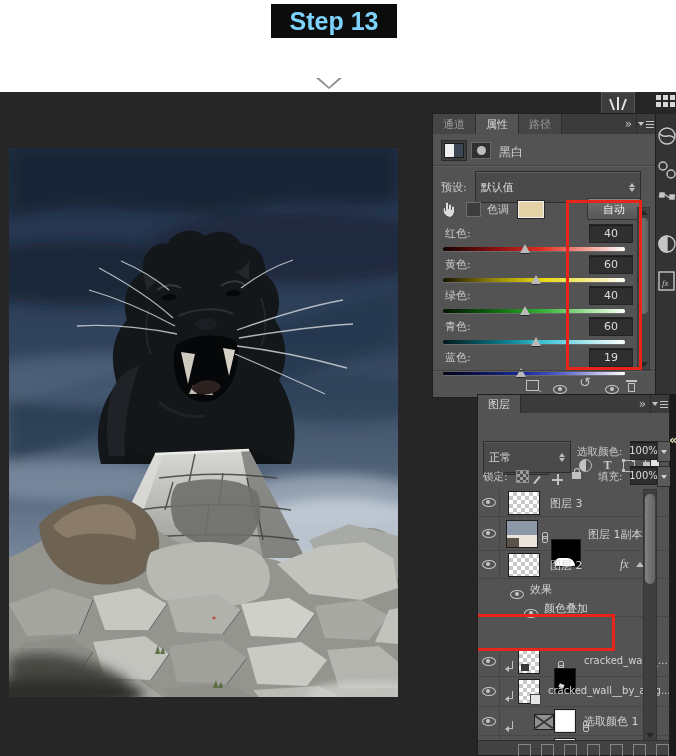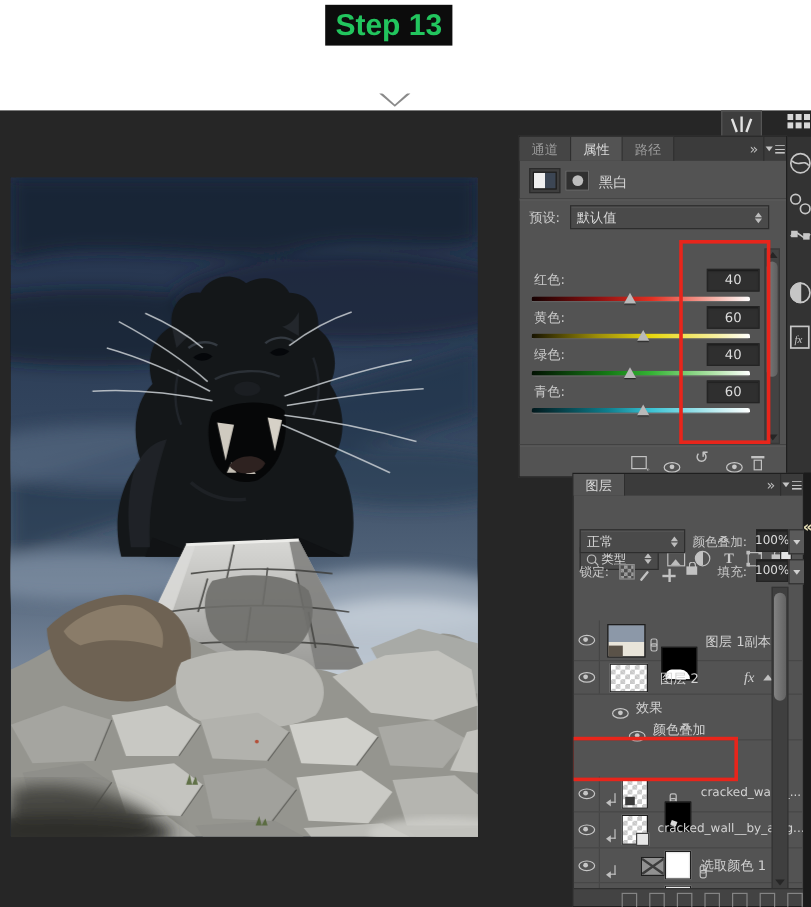--- a/index.html
+++ b/index.html
@@ -1,21 +1,21 @@
 <!DOCTYPE html>
 <html><head>
 <meta charset="utf-8">
 <style>
   html,body{margin:0;padding:0;background:#fff;}
   .stage{position:relative;width:676px;height:756px;background:#ffffff;overflow:hidden;
          font-family:"DejaVu Sans",sans-serif;-webkit-font-smoothing:antialiased;}
   .abs{position:absolute;}
 
   
-  .step-badge{left:271px;top:4px;width:106px;height:34px;background:#0c0c0c;color:#22c55e;
+  .step-badge{left:271px;top:4px;width:126px;height:34px;background:#0c0c0c;color:#7dd3fc;
     font-family:"Liberation Sans",sans-serif;font-weight:bold;font-size:25px;
     display:flex;align-items:center;justify-content:center;}
   .subtitle-box{left:105px;top:46px;width:460px;height:31px;background:#fff;border:1px solid #8a8a8a;
     display:flex;align-items:center;justify-content:center;font-size:17px;color:#1d1d1d;letter-spacing:1px;}
   .notch-outer{left:316px;top:78px;width:0;height:0;border-left:13px solid transparent;
     border-right:13px solid transparent;border-top:11px solid #8a8a8a;}
   .notch-inner{left:318px;top:77px;width:0;height:0;border-left:11px solid transparent;
     border-right:11px solid transparent;border-top:10px solid #ffffff;}
 
   
@@ -32,21 +32,21 @@
   .tab.active{background:#535353;color:#dadada;align-items:center;}
   .tab-sp{flex:1;}
   .chev2{color:#bdbdbd;font-size:12px;line-height:20px;padding:0 4px;}
   .pmenu{width:18px;display:flex;align-items:center;justify-content:center;gap:2px;border-left:1px solid #2e2e2e;}
   .pmenu .tri{width:0;height:0;border-left:3px solid transparent;border-right:3px solid transparent;border-top:4px solid #c4c4c4;}
   .pmenu .lines{width:8px;height:7px;background:repeating-linear-gradient(#c4c4c4 0 1px,transparent 1px 3px);}
   .divider{position:absolute;left:0;right:0;height:1px;background:#444;box-shadow:0 1px 0 #5f5f5f;}
 
   .lbl{font-size:11px;color:#c9c9c9;}
   .dd{background:#4a4a4a;border:1px solid #2d2d2d;box-shadow:inset 0 1px 0 #5c5c5c;display:flex;
-      align-items:center;font-size:11px;color:#d8d8d8;padding:0 5px;box-sizing:border-box;height:20px;}
+      align-items:center;font-size:11px;color:#d8d8d8;padding:0 5px;box-sizing:border-box;height:32px;}
   .stepper{margin-left:auto;display:flex;flex-direction:column;align-items:center;gap:1px;}
   .stepper i{display:block;width:0;height:0;border-left:3px solid transparent;border-right:3px solid transparent;}
   .stepper i.u{border-bottom:4px solid #bdbdbd;} .stepper i.d{border-top:4px solid #bdbdbd;}
   .valbox{background:#2f2f2f;border:1px solid #242424;box-shadow:inset 0 1px 1px #1c1c1c;color:#dcdcdc;
       font-size:11px;display:flex;align-items:center;justify-content:center;box-sizing:border-box;}
 
   
   .props{left:432px;top:113px;width:224px;height:285px;}
   .bwic{width:18px;height:13px;border:1px solid #1c1c1c;background:linear-gradient(90deg,#efefef 0 50%,#3c4654 50% 100%);}
   .hdr-ic1{position:absolute;left:8px;top:26px;width:24px;height:19px;background:#3e3e3e;border:1px solid #2b2b2b;
@@ -397,20 +397,31 @@
         <span class="lbl">预设:</span>
         <div class="dd preset-dd">
           <span>默认值</span>
           <span class="stepper">
               <i class="u"></i>
               <i class="d"></i>
             </span>
         </div>
       </div>
 
+      <div class="tint-row">
+        <svg width="17" height="18" viewBox="0 0 17 18">
+          <path d="M6 16 C3 14 2 11 3 8 L4 8 L4 11 L5 11 L5 3 Q6 2 7 3 L7 9 L8 9 L8 5 Q9 4 10 5 L10 10 L11 10 L11 7 Q12 6 13 7 L13 12 Q12 16 9 17 Z" fill="#dcdcdc"></path>
+        </svg>
+        <span class="cb" style="margin-left:8px;"></span>
+        <span class="lbl" style="margin-left:6px;">色调</span>
+        <span class="swatch" style="margin-left:8px;background:#e3d2a5;"></span>
+        <div class="auto-btn">
+            <span>自动</span>
+          </div>
+      </div>
 
       <div class="sliders">
         <div class="sgroup">
           <span class="lbl">红色:</span>
           <div class="valbox">40</div>
           <div class="track t-red">
               <span class="thumb" style="left: 45%;"></span>
             </div>
         </div>
         <div class="sgroup">
@@ -425,20 +436,27 @@
           <div class="valbox">40</div>
           <div class="track t-grn">
               <span class="thumb" style="left: 45%;"></span>
             </div>
         </div>
         <div class="sgroup">
           <span class="lbl">青色:</span>
           <div class="valbox">60</div>
           <div class="track t-cyn">
               <span class="thumb" style="left: 51%;"></span>
+            </div>
+        </div>
+        <div class="sgroup">
+          <span class="lbl">蓝色:</span>
+          <div class="valbox">19</div>
+          <div class="track t-blu">
+              <span class="thumb" style="left: 43%;"></span>
             </div>
         </div>
       </div>
 
       <div class="vscroll">
         <span class="up"></span>
         <span class="vthumb"></span>
         <span class="dn"></span>
       </div>
 
@@ -496,21 +514,21 @@
       </div>
 
       <div class="lrow-bar blend-row">
         <div class="dd blend-dd">
           <span>正常</span>
           <span class="stepper">
               <i class="u"></i>
               <i class="d"></i>
             </span>
         </div>
-        <span class="lbl opac-lbl" style="font-size:10.5px;">颜色叠加:</span>
+        <span class="lbl opac-lbl" style="font-size:10.5px;">选取颜色:</span>
         <div class="valbox opac-box" style="font-size:10px;">100%</div>
         <div class="dd-arrow" style="left:179px;">
             <i></i>
           </div>
       </div>
 
       <div class="lrow-bar lock-row">
         <span class="lbl lock-lbl" style="font-size:10.5px;">锁定:</span>
         <span class="lk" style="left:38px;"><span class="checker-sm"></span></span>
         <span class="lk" style="left:58px;top:6px;"><span class="brush-i"></span></span>
@@ -518,20 +536,27 @@
         <span class="lk" style="left:94px;top:0;"><span class="lock-i"></span></span>
         <span class="lbl fill-lbl" style="font-size:10.5px;">填充:</span>
         <div class="valbox" style="position:absolute;left:152px;top:2px;width:27px;height:19px;font-size:10px;">100%</div>
         <div class="dd-arrow" style="left:179px;">
             <i></i>
           </div>
       </div>
 
       <div class="layer-list">
 
+        <div class="lrow" style="top:0;height:28px;">
+          <div class="eyecell">
+              <span class="eye-i"></span>
+            </div>
+          <div class="abs thumb-img checker" style="left:30px;top:2px;width:32px;height:24px;"></div>
+          <span class="abs lname" style="left:72px;top:7px;">图层 3</span>
+        </div>
 
         <div class="lrow" style="top:28px;height:34px;">
           <div class="eyecell">
               <span class="eye-i"></span>
             </div>
           <div class="abs thumb-img" style="left:28px;top:3px;width:32px;height:28px;background:linear-gradient(#8c98a8 0 55%,#e9e5da 55% 100%);">
             <div class="abs" style="left:0;bottom:0;width:12px;height:9px;background:#5a5248;"></div>
           </div>
           <span class="abs chain-i" style="left:64px;top:11px;"></span>
           <div class="abs thumb-img mask-b" style="left:73px;top:3px;width:30px;height:28px;">

